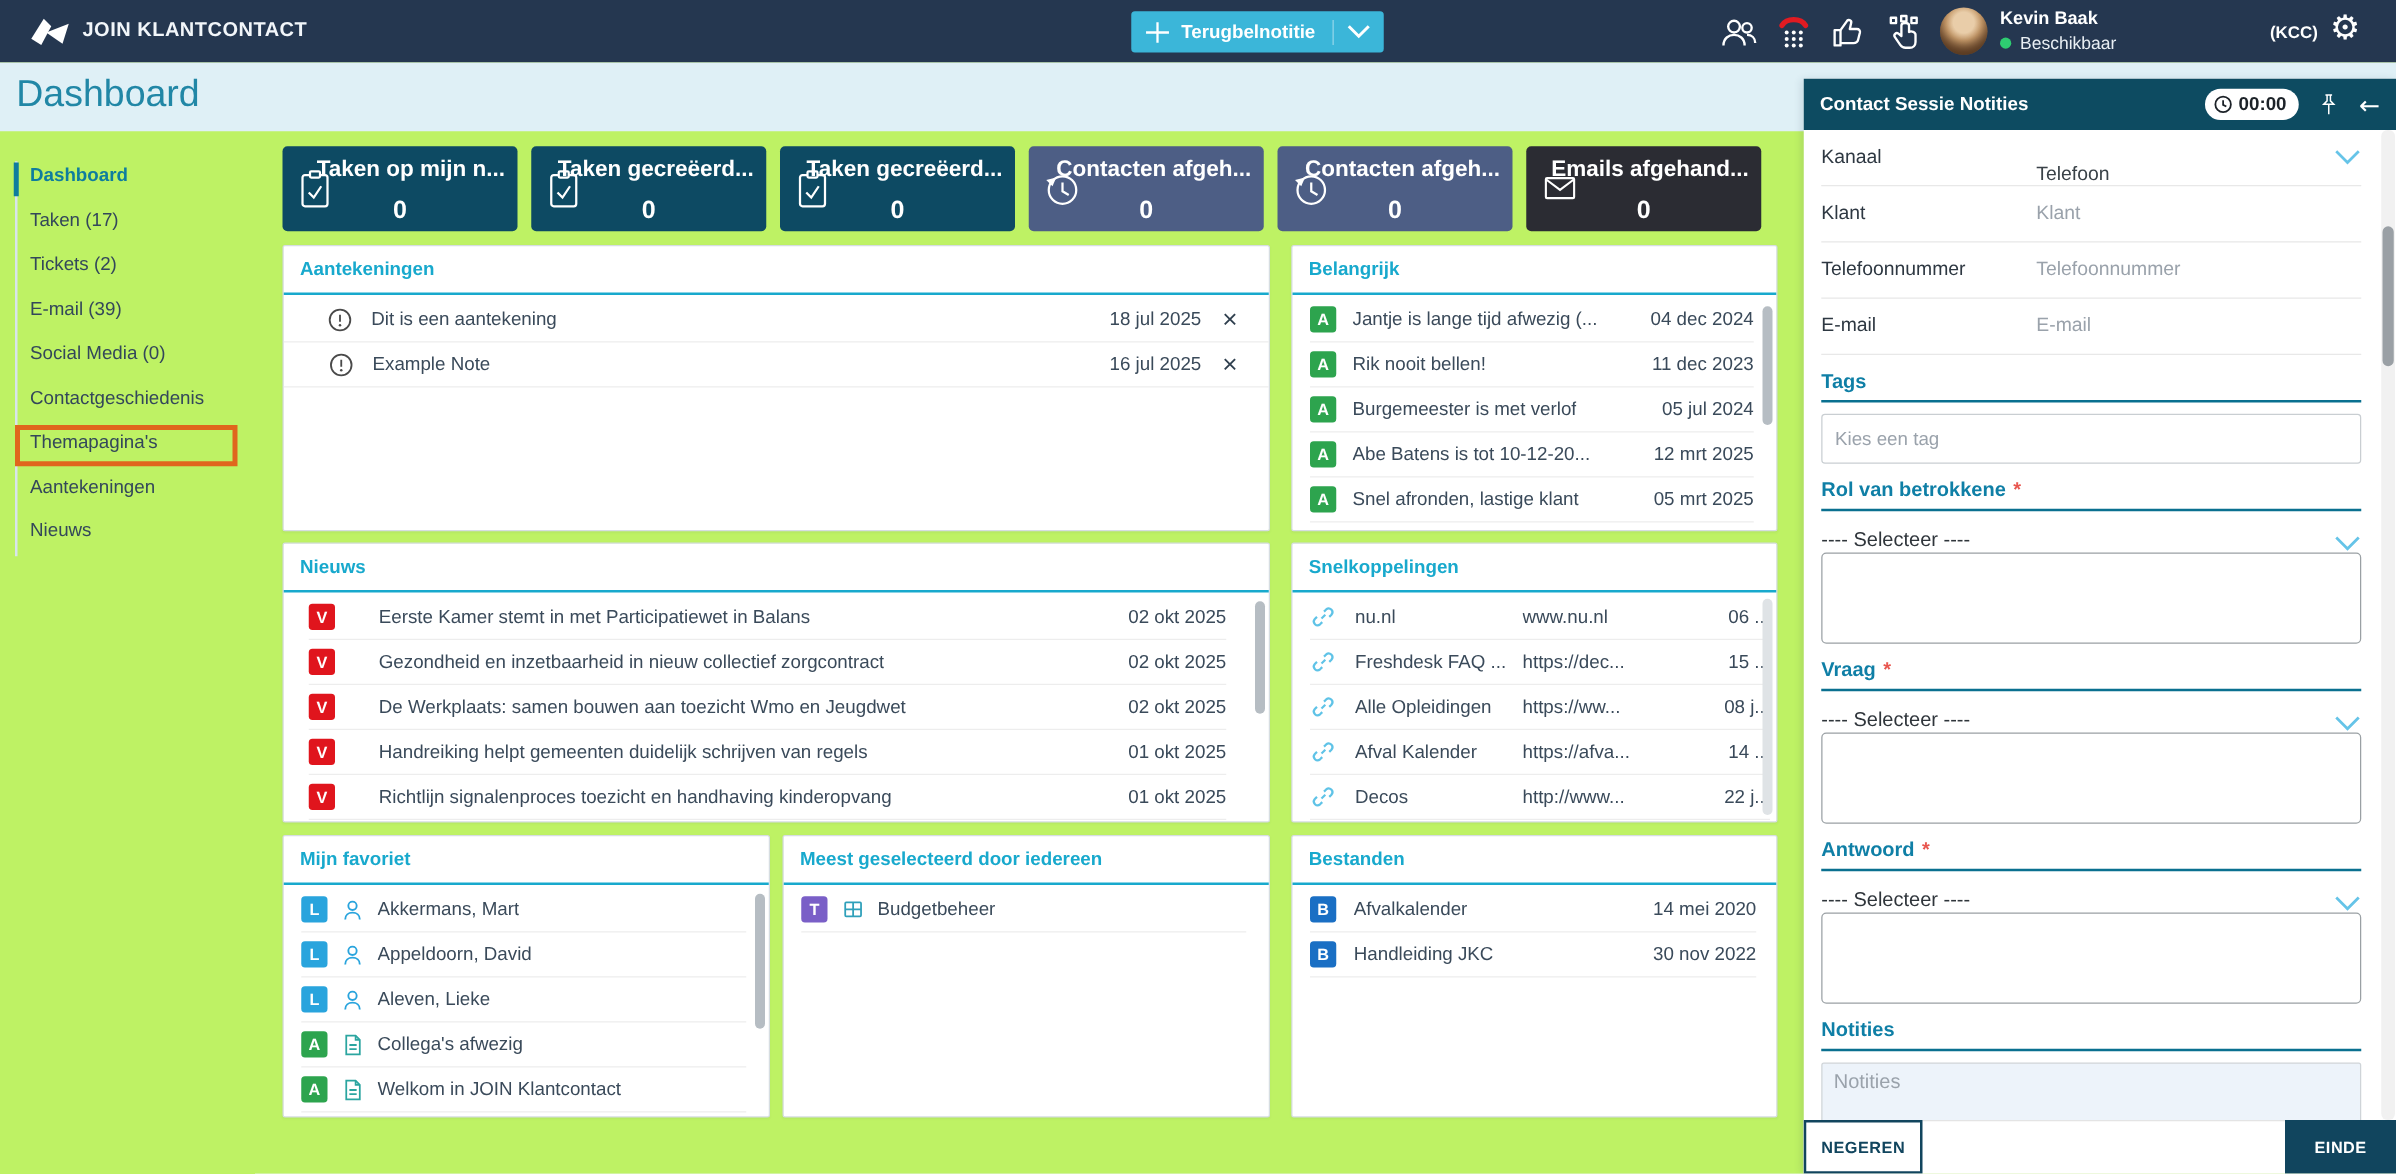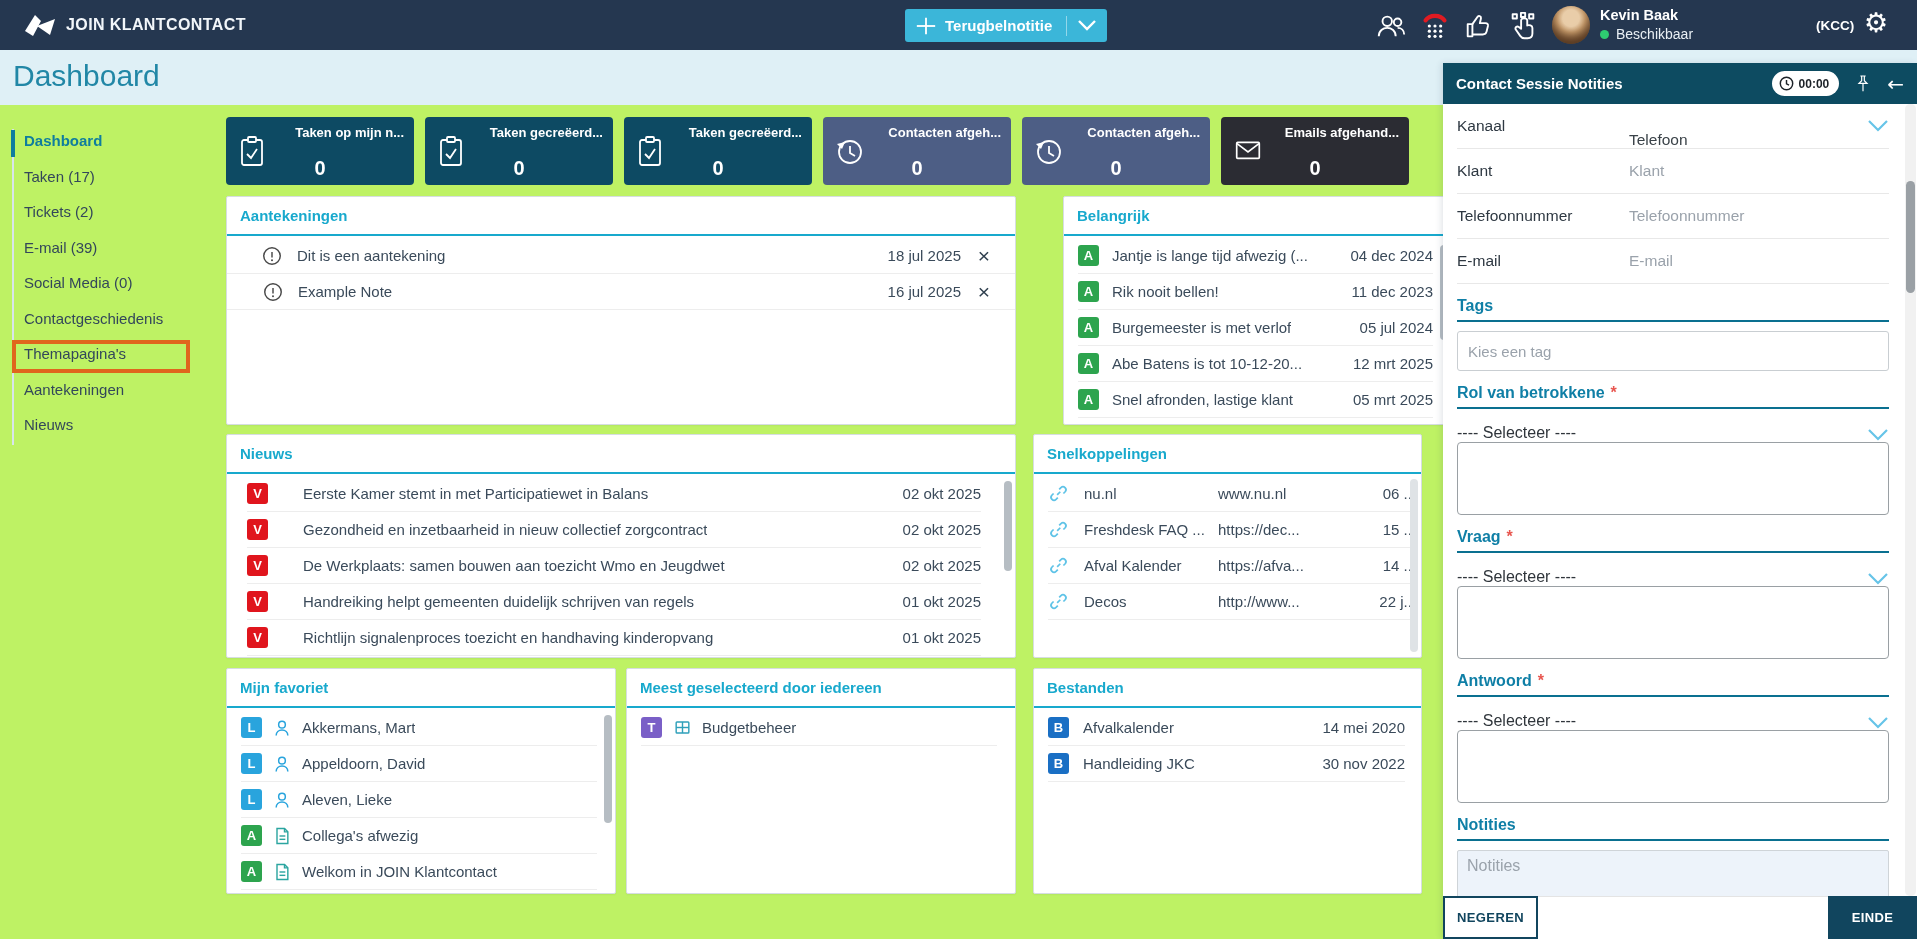--- a/index.html
+++ b/index.html
@@ -43,21 +43,21 @@
   .rail{position:absolute;left:12px;top:129px;width:2px;height:316px;background:#d8e5ec;}
   .activebar{position:absolute;left:11px;top:130px;width:4px;height:27px;background:#0f7d9e;}
   .orange{position:absolute;left:12px;top:340px;width:178px;height:33px;border:4px solid #e0661d;}
 
   
   .tiles{position:absolute;left:226px;top:117px;display:flex;gap:11px;}
   .tile{position:relative;width:188px;height:68px;border-radius:4px;color:#fff;cursor:pointer;}
   .tile.teal{background:#0d4a63;}
   .tile.slate{background:#4d5e85;}
   .tile.dark{background:#2b2c33;}
-  .tlabel{position:absolute;right:10px;top:8px;font-size:13px;font-weight:700;}
+  .tlabel{position:absolute;right:10px;top:8px;font-size:18px;font-weight:700;}
   .tvalue{position:absolute;left:0;right:0;bottom:5px;text-align:center;font-size:20px;font-weight:700;}
   .ticon{position:absolute;left:10px;top:17px;}
 
   
   .panel{position:absolute;background:#fff;border:1px solid #d6dde1;border-radius:2px;
          box-shadow:0 1px 2px rgba(40,70,90,.06);}
   .panel-h{height:39px;display:flex;align-items:center;padding:0 13px;font-weight:700;font-size:15px;
            color:#18a9cd;border-bottom:2px solid #18a9cd;}
   .rows{position:absolute;top:41px;left:0;right:0;bottom:0;overflow:hidden;}
   .prow{height:36px;display:flex;align-items:center;border-bottom:1px solid #ededed;
@@ -73,21 +73,21 @@
   .thumbv{position:absolute;width:8px;border-radius:4px;background:#b6bdc3;}
   .trackv{position:absolute;width:8px;border-radius:4px;background:#dfe3e6;}
   .ellip{white-space:nowrap;overflow:hidden;text-overflow:ellipsis;}
 
   
   .spanel{position:absolute;left:1443px;top:63px;width:474px;height:876px;background:#fff;
           box-shadow:-2px 0 6px rgba(30,60,80,.12);}
   .spanel-h{position:absolute;left:0;top:0;right:0;height:41px;background:#0d4b61;display:flex;
             align-items:center;padding:0 13px;color:#fff;font-weight:700;font-size:15px;}
   .timer{margin-left:auto;background:#fff;border-radius:13px;height:25px;display:flex;align-items:center;
-         padding:0 10px 0 6px;color:#1c2228;font-weight:700;font-size:12px;gap:4px;}
+         padding:0 10px 0 6px;color:#1c2228;font-weight:700;font-size:15px;gap:4px;}
   .pinbtn,.collapsebtn{background:none;border:none;cursor:pointer;color:#fff;padding:0;margin-left:16px;}
   .collapsebtn{font-size:20px;line-height:1;font-family:"DejaVu Sans",sans-serif;}
   .sbody{position:absolute;left:0;top:41px;right:0;bottom:43px;padding:0 28px 0 14px;overflow:hidden;}
   .strack{position:absolute;right:1px;top:41px;bottom:43px;width:11px;background:#f1f1f1;border-radius:5px;}
   .sthumb{position:absolute;right:2px;top:118px;width:9px;height:112px;background:#9aa0a5;border-radius:5px;}
   .frow{height:45px;display:flex;align-items:center;border-bottom:1px solid #e8e8e8;font-size:15.5px;}
   .flabel{width:172px;color:#2e3842;}
   .fval{color:#3a4248;margin-top:28px;} .fph{color:#9aa2ab;}
   .chev-end{margin-left:auto;}
   .sh{display:flex;align-items:baseline;gap:6px;margin-top:13px;padding-bottom:5px;
@@ -279,21 +279,21 @@
               <circle cx="12" cy="16.6" r="1.1" fill="#4a4a4a" stroke="none"></circle>
           </svg>
         </span>
         <span class="ellip">Example Note</span>
         <span class="pdate">16 jul 2025</span>
         <button class="xbtn">×</button>
       </div>
     </div>
   </div>
 
-  <div class="panel" style="left:1063px;top:196px;width:389px;height:229px">
+  <div class="panel" style="left:1033px;top:196px;width:389px;height:229px">
     <div class="panel-h">Belangrijk</div>
     <div class="rows" style="padding:0 18px 0 14px">
       <div class="prow">
         <span class="badge bg-green">A</span>
         <span class="ellip" style="margin-left:13px;max-width:215px">Jantje is lange tijd afwezig (...</span>
         <span class="pdate">04 dec 2024</span>
       </div>
       <div class="prow">
         <span class="badge bg-green">A</span>
         <span class="ellip" style="margin-left:13px;max-width:215px">Rik nooit bellen!</span>
@@ -379,20 +379,32 @@
         <span class="icell" style="width:36px;justify-content:flex-start">
           <svg width="21" height="21" viewBox="0 0 24 24" fill="none" stroke="#5fc3e7" stroke-width="2">
             <path d="M10.5 13.5 L14 10"></path>
               <path d="M12.8 7.2l2-2a3.4 3.4 0 0 1 4.8 4.8l-2 2"></path>
               <path d="M11.2 16.8l-2 2a3.4 3.4 0 0 1-4.8-4.8l2-2"></path>
           </svg>
         </span>
         <span class="ellip" style="width:128px">Freshdesk FAQ ...</span>
         <span class="ellip" style="width:122px;margin-left:6px">https://dec...</span>
         <span class="pdate ellip" style="max-width:52px">15 ...</span>
+      </div>
+      <div class="prow">
+        <span class="icell" style="width:36px;justify-content:flex-start">
+          <svg width="21" height="21" viewBox="0 0 24 24" fill="none" stroke="#5fc3e7" stroke-width="2">
+            <path d="M10.5 13.5 L14 10"></path>
+              <path d="M12.8 7.2l2-2a3.4 3.4 0 0 1 4.8 4.8l-2 2"></path>
+              <path d="M11.2 16.8l-2 2a3.4 3.4 0 0 1-4.8-4.8l2-2"></path>
+          </svg>
+        </span>
+        <span class="ellip" style="width:128px">Alle Opleidingen</span>
+        <span class="ellip" style="width:122px;margin-left:6px">https://ww...</span>
+        <span class="pdate ellip" style="max-width:52px">08 j...</span>
       </div>
       <div class="prow">
         <span class="icell" style="width:36px;justify-content:flex-start">
           <svg width="21" height="21" viewBox="0 0 24 24" fill="none" stroke="#5fc3e7" stroke-width="2">
             <path d="M10.5 13.5 L14 10"></path>
               <path d="M12.8 7.2l2-2a3.4 3.4 0 0 1 4.8 4.8l-2 2"></path>
               <path d="M11.2 16.8l-2 2a3.4 3.4 0 0 1-4.8-4.8l2-2"></path>
           </svg>
         </span>
         <span class="ellip" style="width:128px">Afval Kalender</span>

